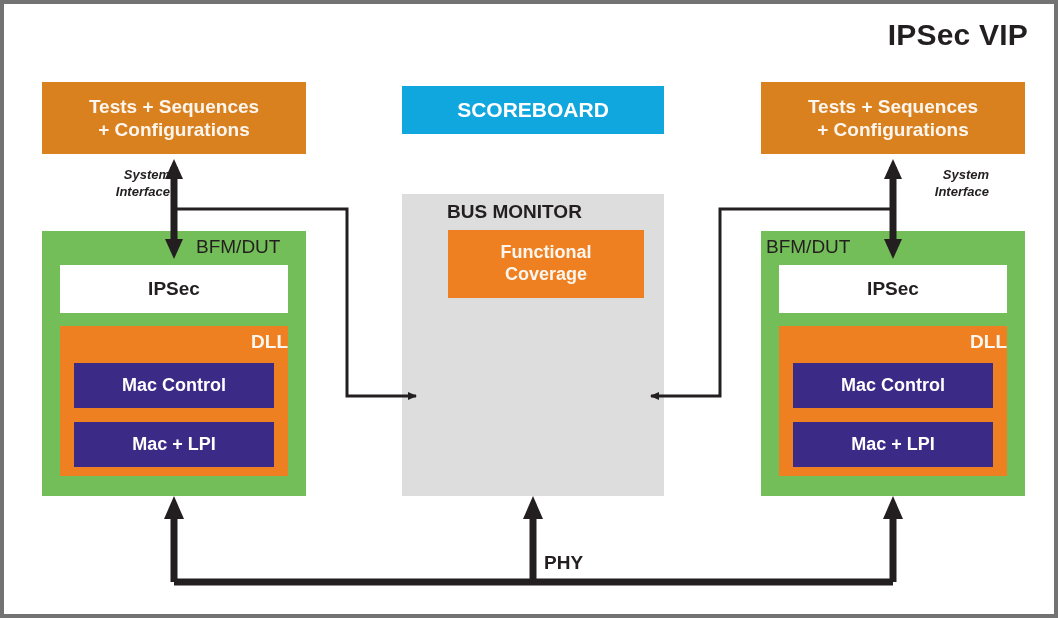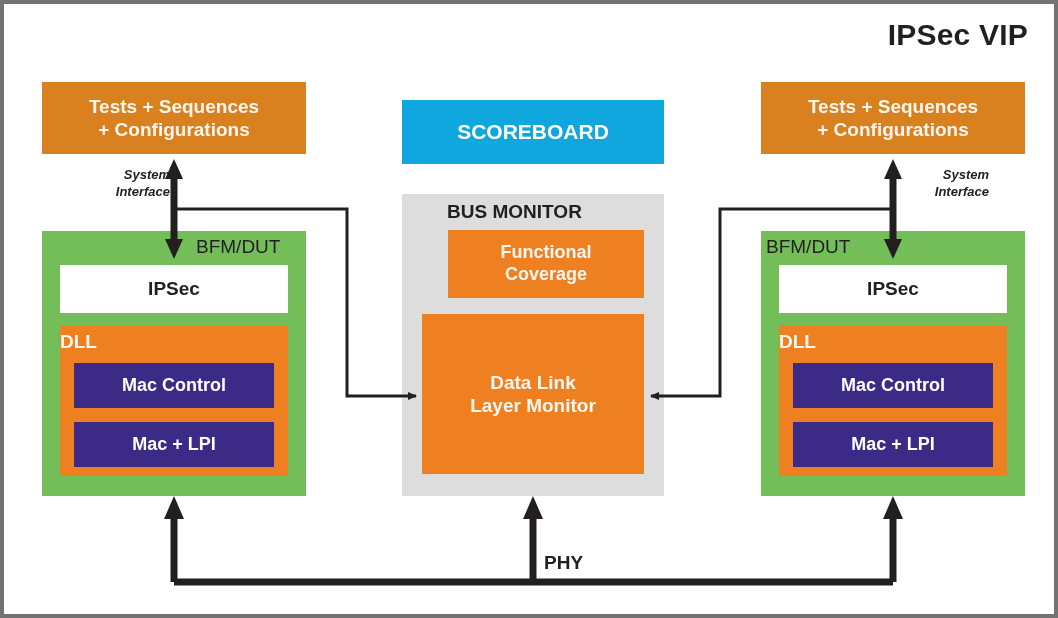--- a/index.html
+++ b/index.html
@@ -44,42 +44,42 @@
   .blue        { background: #10a6de; color: #ffffff; font-weight: bold; }
   .green       { background: #74be59; }
   .grey        { background: #dddddd; }
   .white-box   { background: #ffffff; color: #231f20; font-weight: bold; }
   .purple      { background: #3b2b86; color: #ffffff; font-weight: bold; }
 
   
   #tests-left  { left: 38px;  top: 78px;  width: 264px; height: 72px;  font-size: 19px; }
   #tests-right { left: 757px; top: 78px;  width: 264px; height: 72px;  font-size: 19px; }
 
-  #scoreboard  { left: 398px; top: 96px;  width: 262px; height: 64px;  font-size: 21px; }
+  #scoreboard  { left: 398px; top: 82px;  width: 262px; height: 48px;  font-size: 21px; }
 
   #bus-monitor { left: 398px; top: 190px; width: 262px; height: 302px; }
   #bus-monitor-label {
     left: 398px; top: 197px; width: 225px;
     text-align: center; font-size: 19px; font-weight: bold; color: #231f20;
   }
   #functional-coverage { left: 444px; top: 226px; width: 196px; height: 68px; font-size: 18px; }
   #dl-layer-monitor    { left: 418px; top: 310px; width: 222px; height: 160px; font-size: 19px; }
 
   #bfm-left   { left: 38px;  top: 227px; width: 264px; height: 265px; }
   #bfm-right  { left: 757px; top: 227px; width: 264px; height: 265px; }
   .bfm-label  { font-size: 19px; font-weight: normal; color: #231f20; }
   #bfm-left-label  { left: 192px; top: 232px; }
   #bfm-right-label { left: 762px; top: 232px; }
 
   #ipsec-left  { left: 56px;  top: 261px; width: 228px; height: 48px; font-size: 19px; }
   #ipsec-right { left: 775px; top: 261px; width: 228px; height: 48px; font-size: 19px; }
 
   #dll-left  { left: 56px;  top: 322px; width: 228px; height: 150px; }
   #dll-right { left: 775px; top: 322px; width: 228px; height: 150px; }
-  .dll-label { width: 228px; text-align: left; font-size: 19px; font-weight: bold; color: #fdf6ef; }
+  .dll-label { width: 228px; text-align: right; font-size: 19px; font-weight: bold; color: #fdf6ef; }
   #dll-left-label  { left: 56px;  top: 327px; }
   #dll-right-label { left: 775px; top: 327px; }
 
   #mac-ctrl-left  { left: 70px;  top: 359px; width: 200px; height: 45px; font-size: 18px; }
   #mac-lpi-left   { left: 70px;  top: 418px; width: 200px; height: 45px; font-size: 18px; }
   #mac-ctrl-right { left: 789px; top: 359px; width: 200px; height: 45px; font-size: 18px; }
   #mac-lpi-right  { left: 789px; top: 418px; width: 200px; height: 45px; font-size: 18px; }
 
   
   .sys-if-label {
@@ -134,26 +134,20 @@
   <div class="abs grey" id="bus-monitor"></div>
   <div class="abs" id="bus-monitor-label">BUS MONITOR</div>
 
   <div class="abs block orange" id="functional-coverage">
     <div>
       <div>Functional</div>
       <div>Coverage</div>
     </div>
   </div>
 
-  <div class="abs block orange" id="dl-layer-monitor">
-    <div>
-      <div>Data Link</div>
-      <div>Layer Monitor</div>
-    </div>
-  </div>
 
   <div class="abs block orange-dark" id="tests-right">
     <div>
       <div>Tests + Sequences</div>
       <div>+ Configurations</div>
     </div>
   </div>
 
   <div class="abs sys-if-label" id="sys-if-right">
     <div>System</div>

